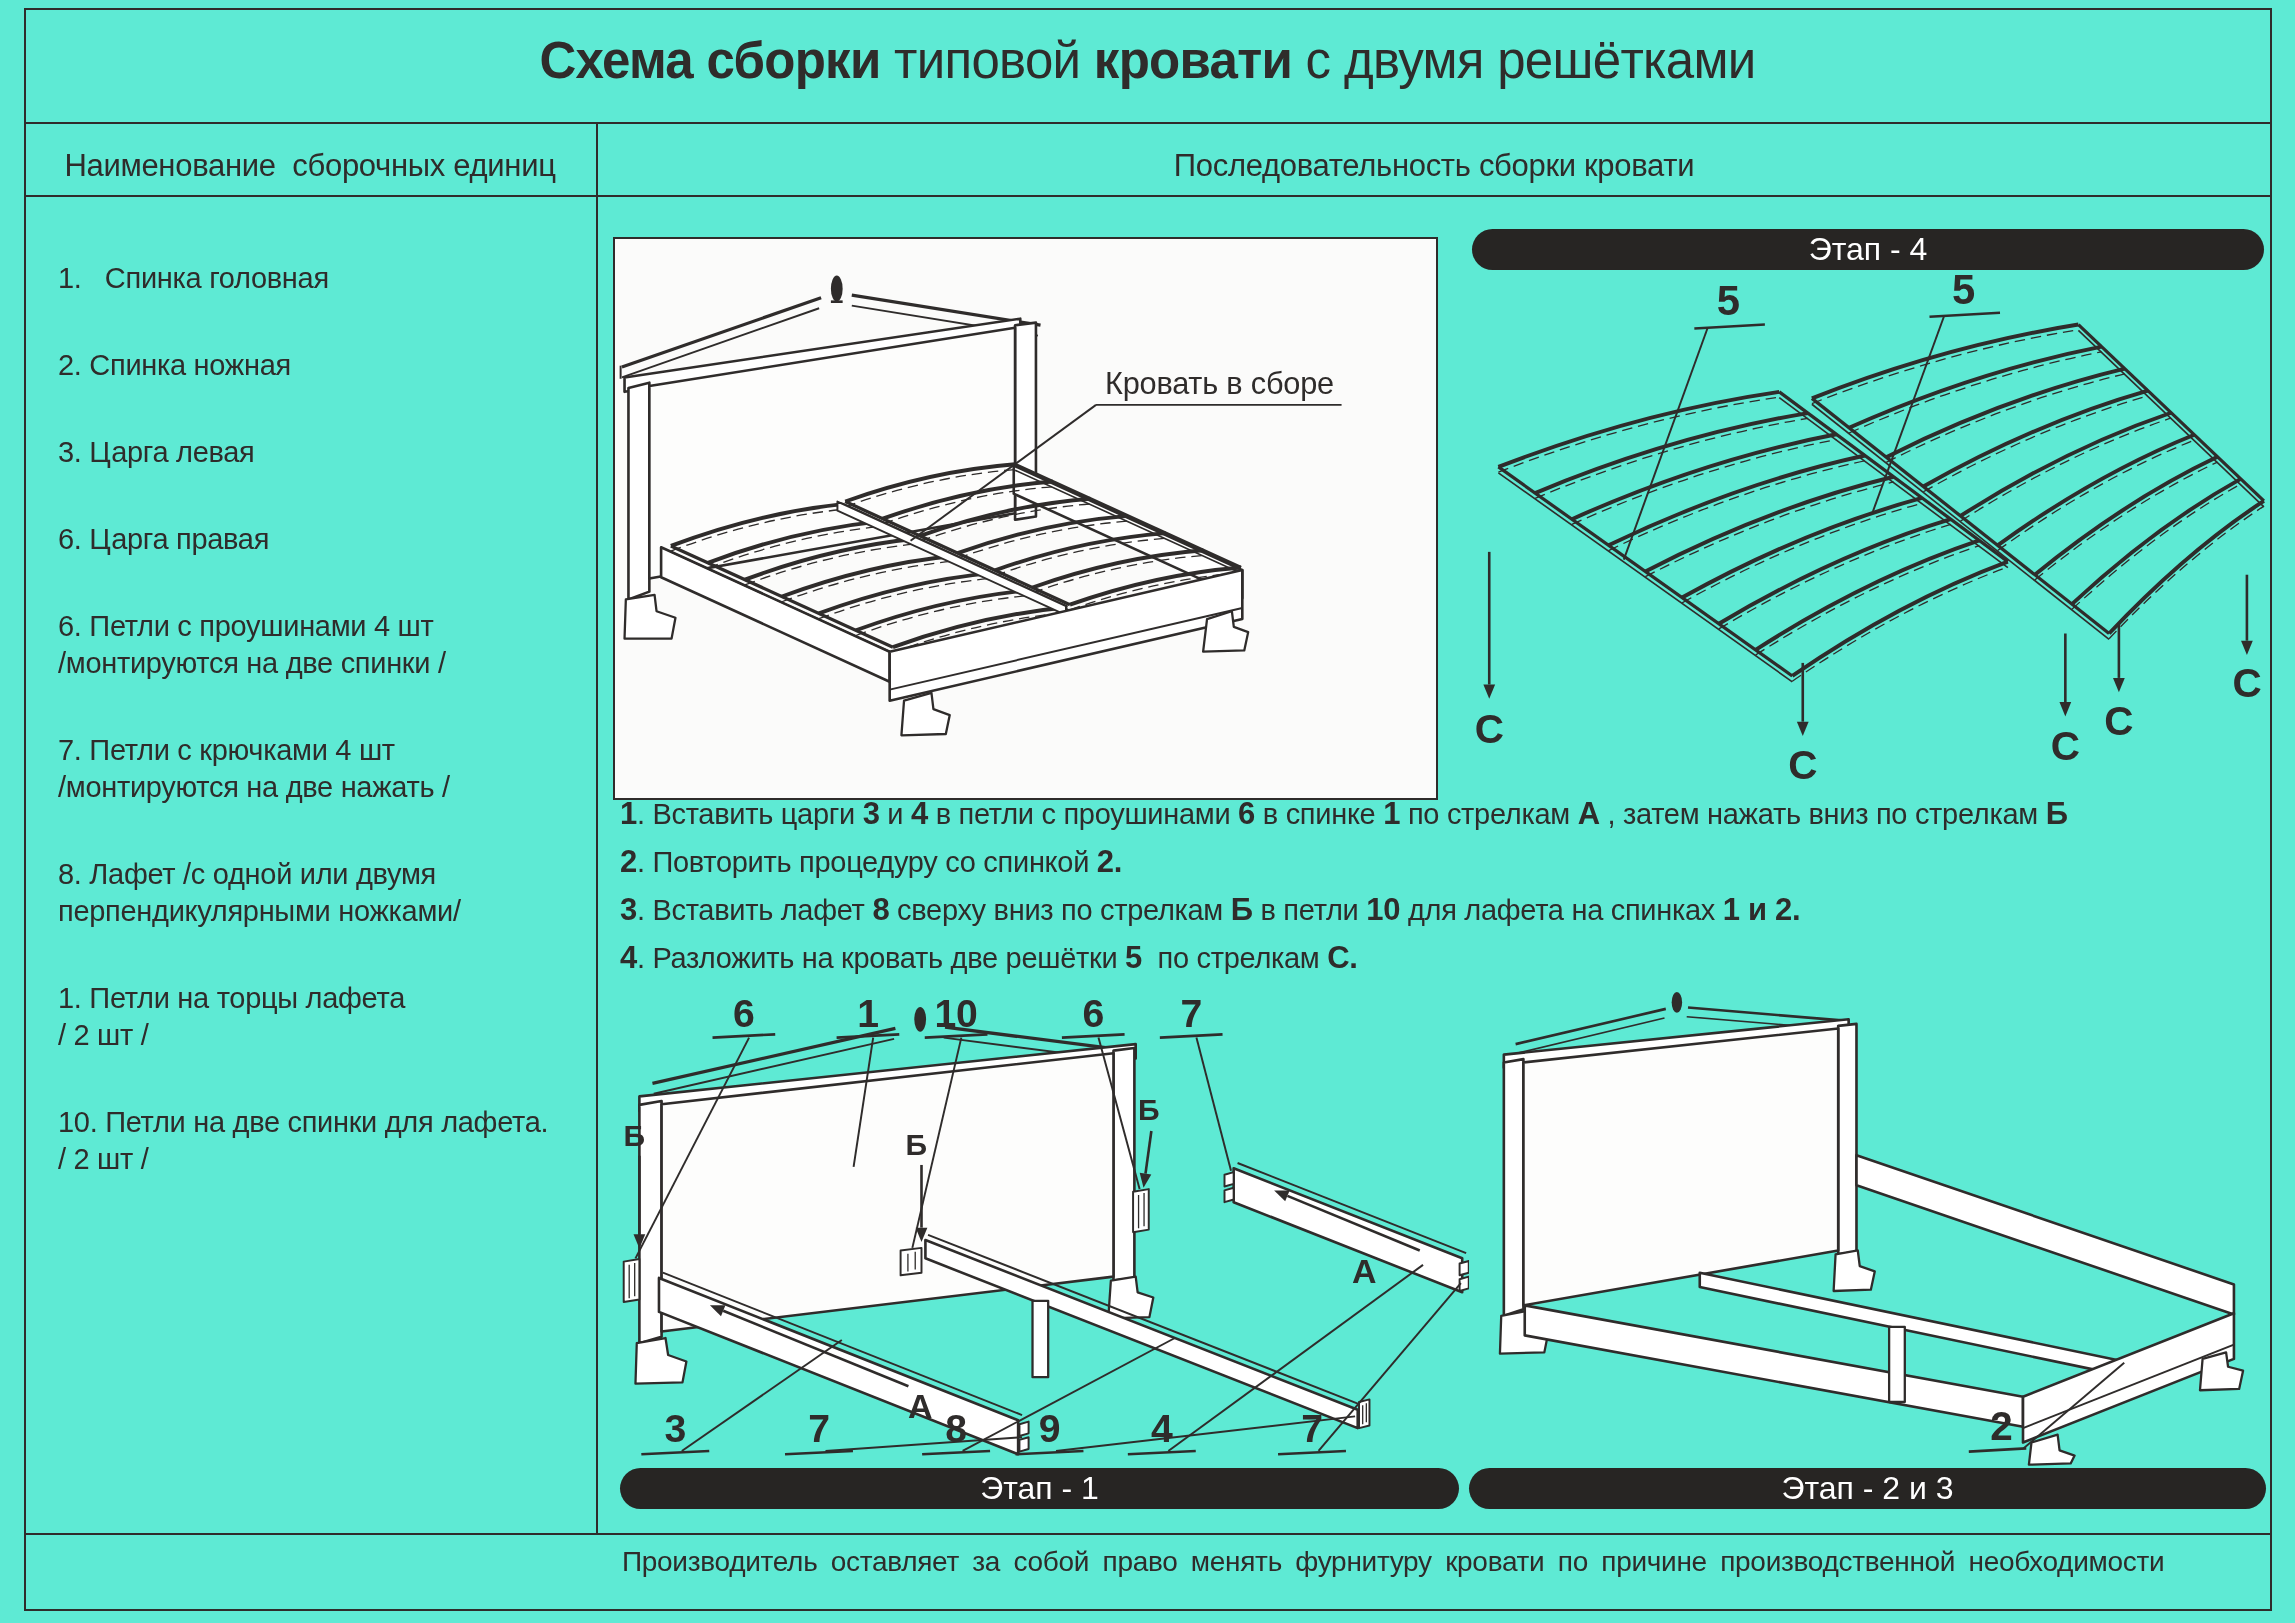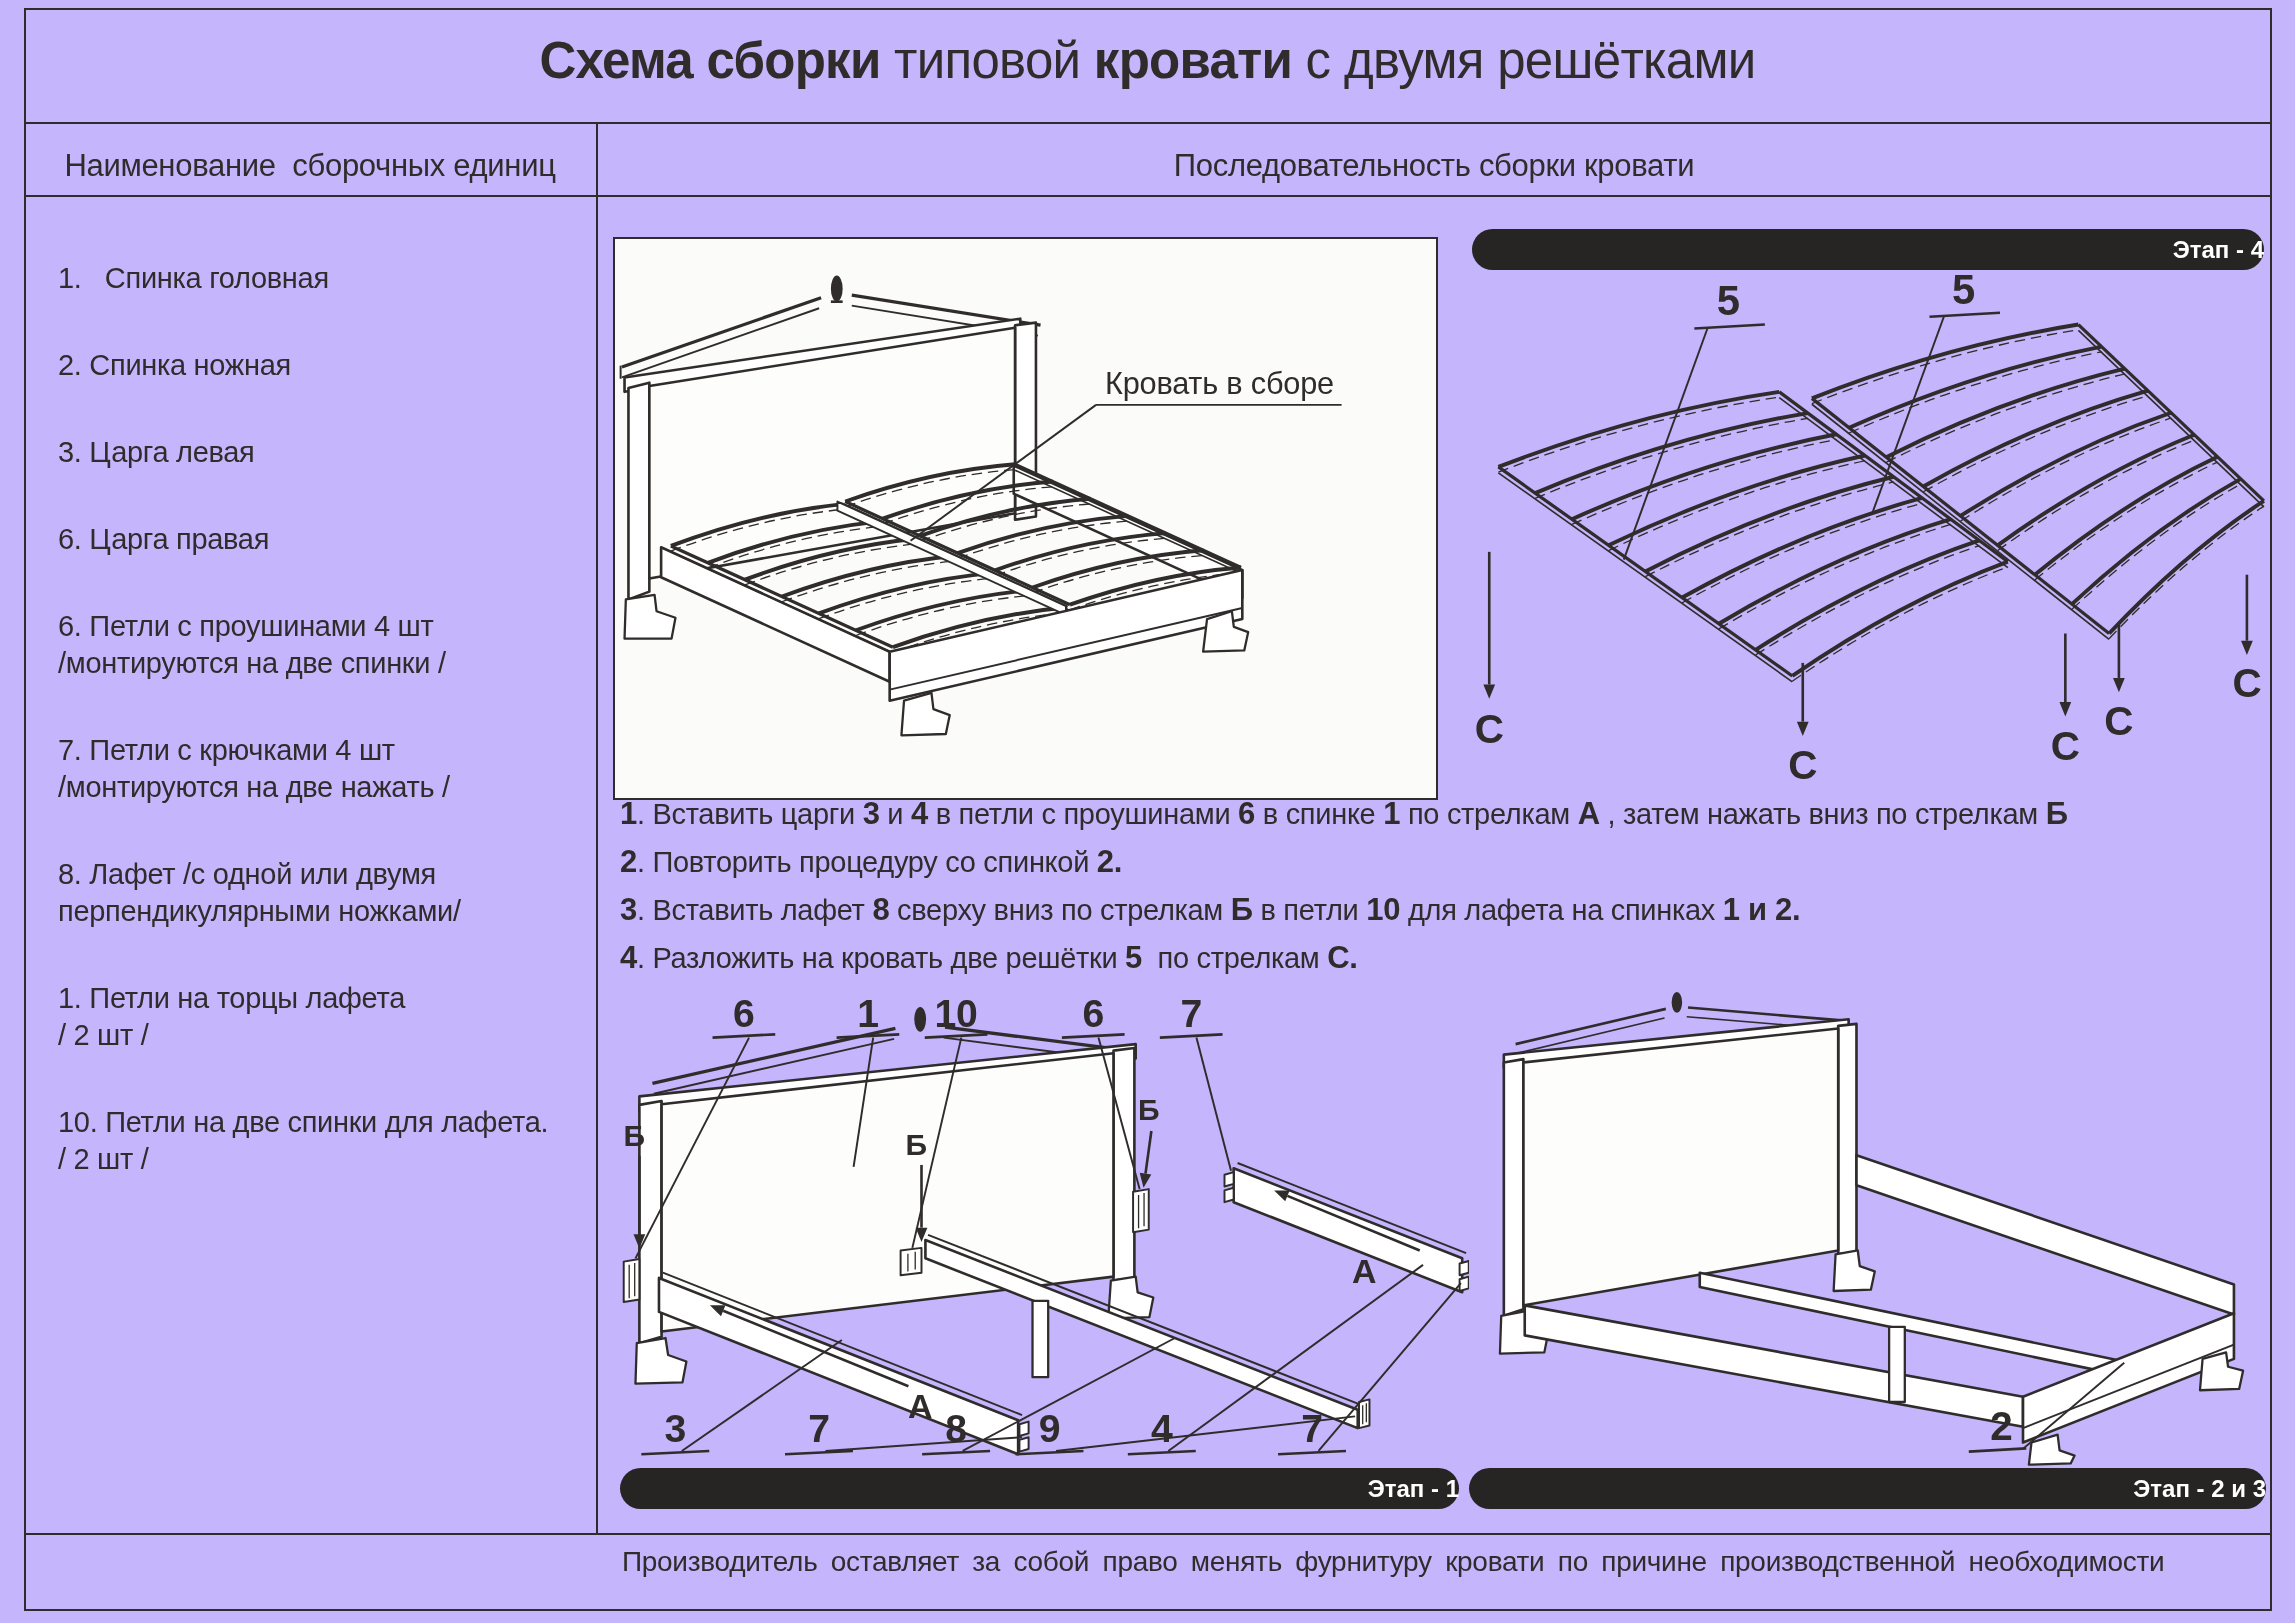--- a/index.html
+++ b/index.html
@@ -1,17 +1,17 @@
 <!DOCTYPE html>
 <html style="font-size:10.5px"><head>
 <meta charset="utf-8">
 <style>
   html,body{margin:0;padding:0;background:#ffffff;}
   .page{
-    position:relative; width:2295px; height:1624px; background:#c4b5fd;
+    position:relative; width:2295px; height:1624px; background:#5eead4;
     font-family:"Liberation Sans", sans-serif; color:#2f2c2b; overflow:hidden;
     letter-spacing:-0.3px;
   }
   .abs{position:absolute;}
   .border-frame{
     position:absolute; left:23.5px; top:7.8px; width:2248px; height:1603px;
     border:2.6px solid #2f2c2b; box-sizing:border-box;
   }
   .hline{position:absolute; left:23.5px; width:2248px; height:0; border-top:2.6px solid #2f2c2b;}
   .vline{position:absolute; left:596px; top:122px; height:1412px; width:0; border-left:2.6px solid #2f2c2b;}
@@ -27,22 +27,22 @@
   .cell-header.left{left:23.5px; width:573px;}
   .cell-header.right{left:596px; width:1676px;}
   .parts-list{position:absolute; left:58px; top:260px; width:523px;}
   .part-item{margin-bottom:50px; font-size:29px; line-height:37px; white-space:pre;}
   .bed-box{
     position:absolute; left:613px; top:217px; width:821px; height:559px;
     border:2.6px solid #2f2c2b; box-sizing:content-box; background:#fbfbfa;margin-top:20px;
   }
   .banner{
     position:absolute; height:41px; background:#272523; border-radius:22px;
-    display:flex; align-items:center; justify-content:flex-end;
-    color:#ffffff; font-size:24px; font-weight:bold; letter-spacing:0;
+    display:flex; align-items:center; justify-content:center;
+    color:#ffffff; font-size:32px; font-weight:normal; letter-spacing:0;
   }
   .banner-stage4{left:1472px; top:229px; width:792px;}
   .banner-stage1{left:620px; top:1468px; width:839px;}
   .banner-stage23{left:1469px; top:1468px; width:797px;}
   .instructions{position:absolute; left:620px; top:790px; width:1641px;}
   .instr{font-size:29px; line-height:47px; white-space:pre;}
   .instr .bb{font-weight:bold; font-size:31px;}
   .footer{
     position:absolute; left:622px; top:1546px; width:1634px; font-size:28px;
     word-spacing:5.9px; white-space:nowrap;

